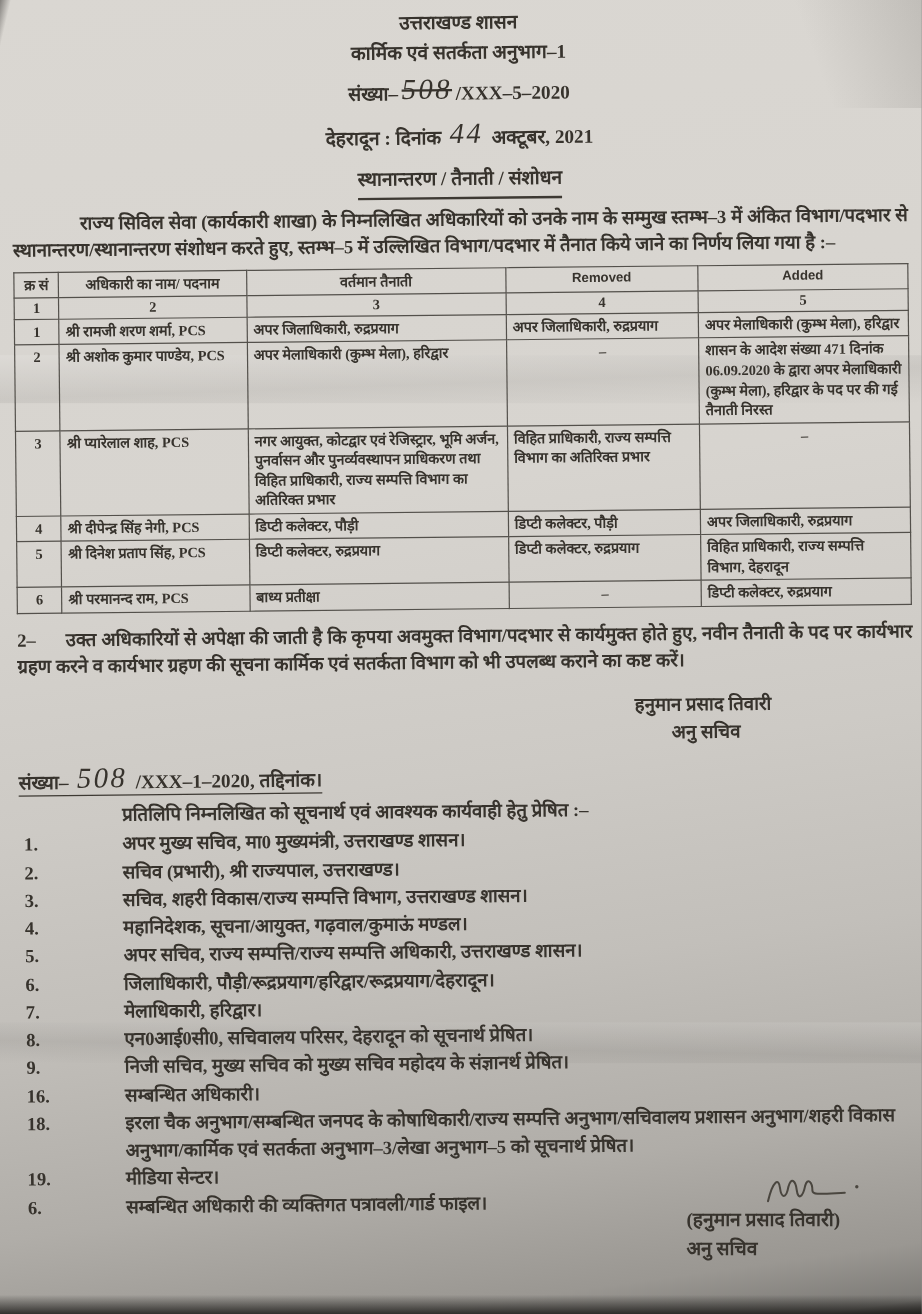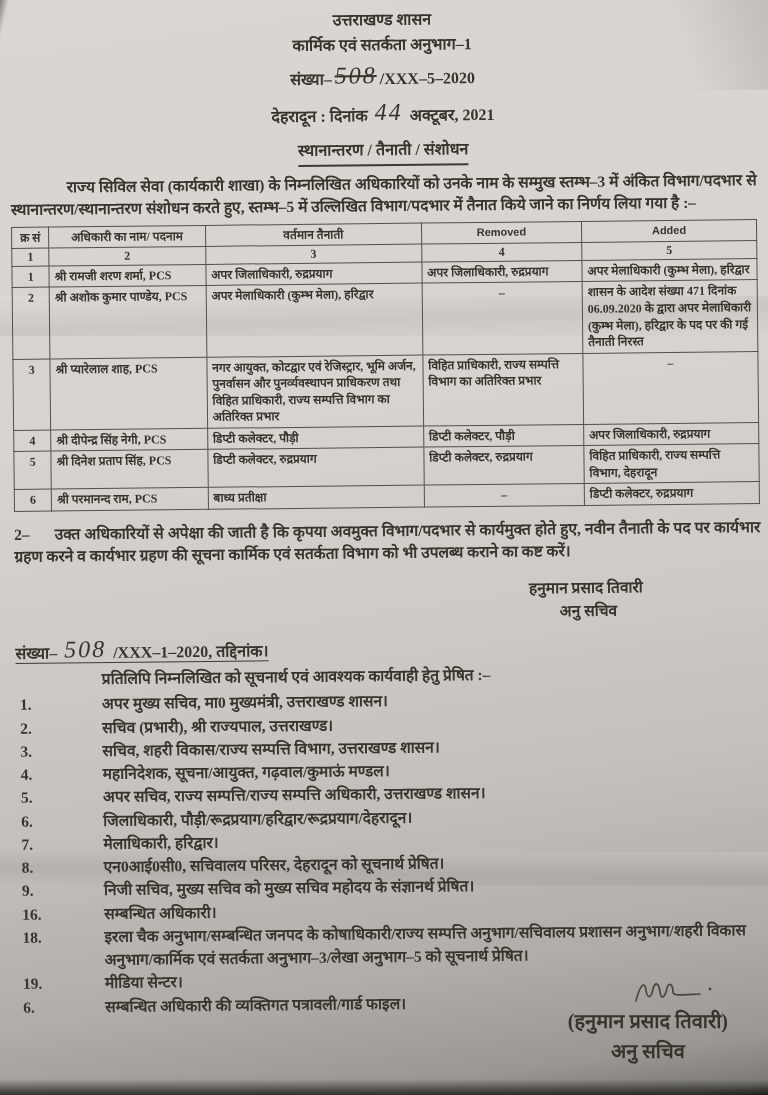--- a/index.html
+++ b/index.html
@@ -50,21 +50,21 @@
 
   
   .copy-no { margin-top:10px; font-size:16px; font-weight:bold; }
   .copy-no .ul { border-bottom:1.8px solid #3d3933; padding-bottom:1px; }
   .copy-intro { font-size:15.5px; font-weight:600; margin-top:3px; text-indent:86px; }
   .copy-list { margin-top:3px; }
   .copy-item { display:flex; font-size:15.5px; font-weight:600; line-height:1.5; }
   .copy-item .no { flex:0 0 30px; margin-left:4px; }
   .copy-item .tx { flex:1; padding-left:52px; }
 
-  .sign2 { position:absolute; right:40px; top:976px; text-align:center; font-size:20px; font-weight:bold; line-height:1.5; }
+  .sign2 { position:absolute; right:40px; top:976px; text-align:left; font-size:16px; font-weight:bold; line-height:1.5; }
   .sign2 svg { display:block; margin:0 auto -2px 60px; }
 
   
   .edge-bottom { position:absolute; left:0; bottom:0; width:100%; height:16px;
     background:linear-gradient(to top, rgba(22,21,19,.8), rgba(22,21,19,0)); pointer-events:none; }
   .edge-topright { position:absolute; right:0; top:0; width:120px; height:90px;
     background:linear-gradient(250deg, rgba(120,117,112,.25), rgba(120,117,112,0) 70%); pointer-events:none; }
 </style>
 </head>
 <body>

